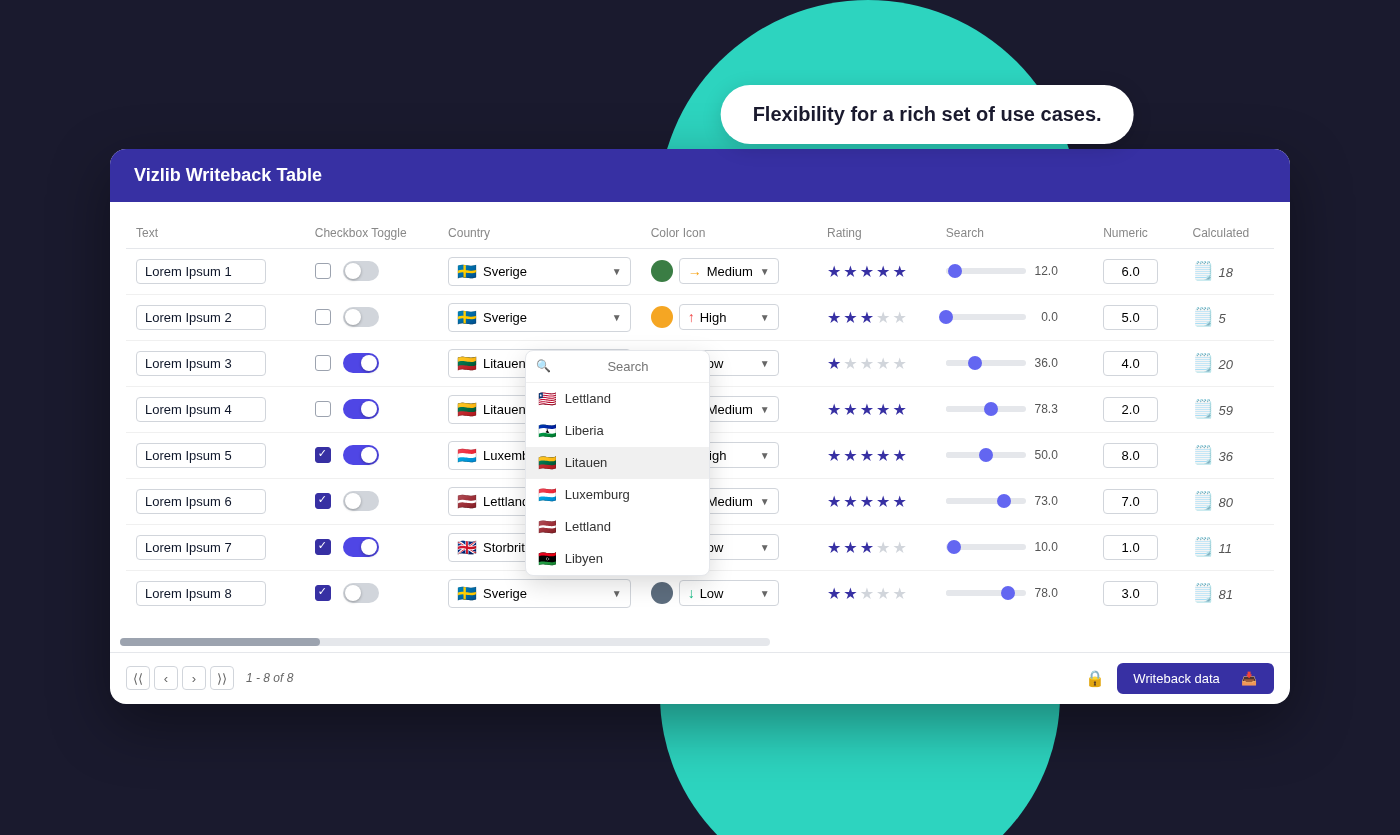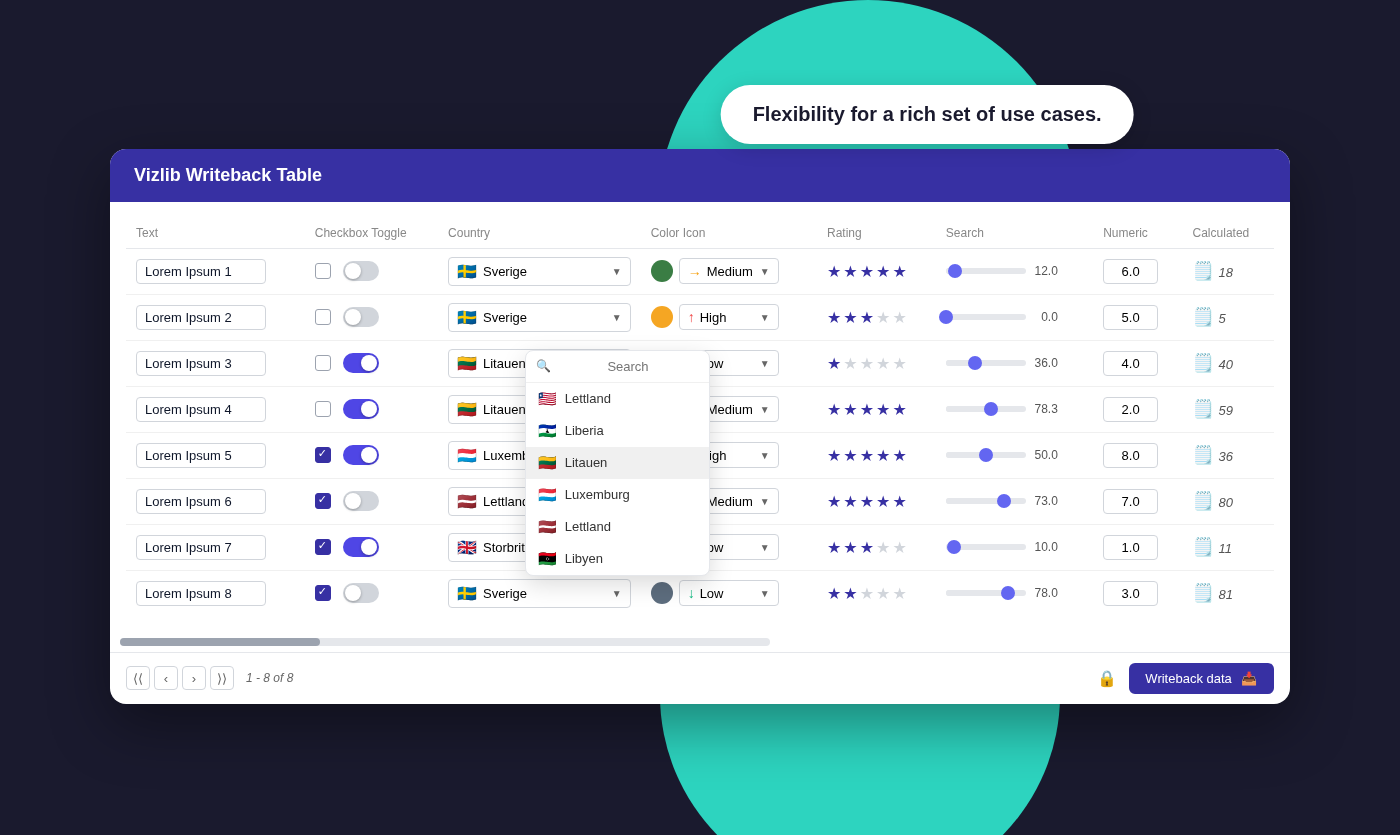--- a/index.html
+++ b/index.html
@@ -382,21 +382,21 @@
     .writeback-btn {
       background: #3730a3;
       color: white;
       border: none;
       border-radius: 6px;
       padding: 8px 16px;
       font-size: 13px;
       cursor: pointer;
       display: flex;
       align-items: center;
-      gap: 10px;
+      gap: 22px;
     }
 
     .lock-icon {
       color: #9ca3af;
       font-size: 16px;
     }
 
     .color-priority-cell {
       display: flex;
       align-items: center;
@@ -590,21 +590,21 @@
       <div class="slider-thumb" style="left:36%"></div>
     </div>
     <span class="slider-val">36.0</span>
   </div>
     </td>
     <td>
       <input class="numeric-input" value="4.0" style="">
     </td>
     <td style="white-space:nowrap;">
       <span class="calc-icon">🗒️</span>
-      <span class="calc-val">40</span>
+      <span class="calc-val">20</span>
     </td>
   </tr>
           <tr>
     <td>
       <input class="text-input" value="Lorem Ipsum 4" style="">
     </td>
     <td style="white-space:nowrap;">
       <div style="display:flex;align-items:center;gap:12px;">
         <div class="checkbox "></div>
         <div class="toggle on">

